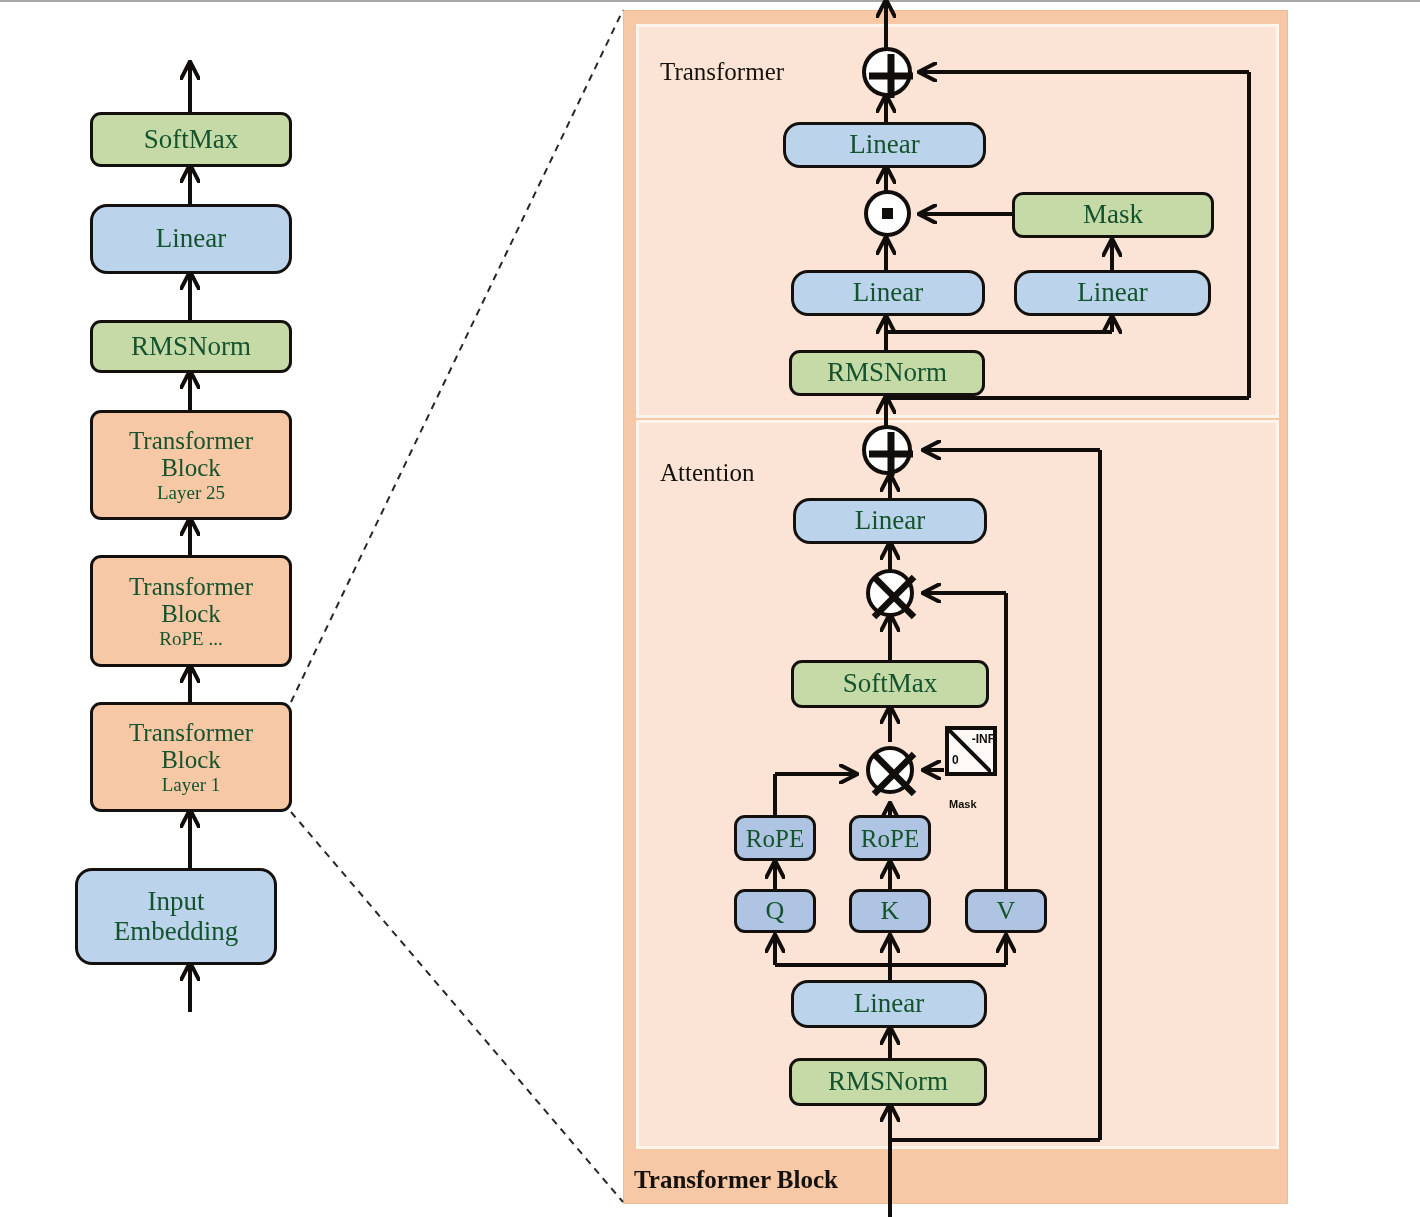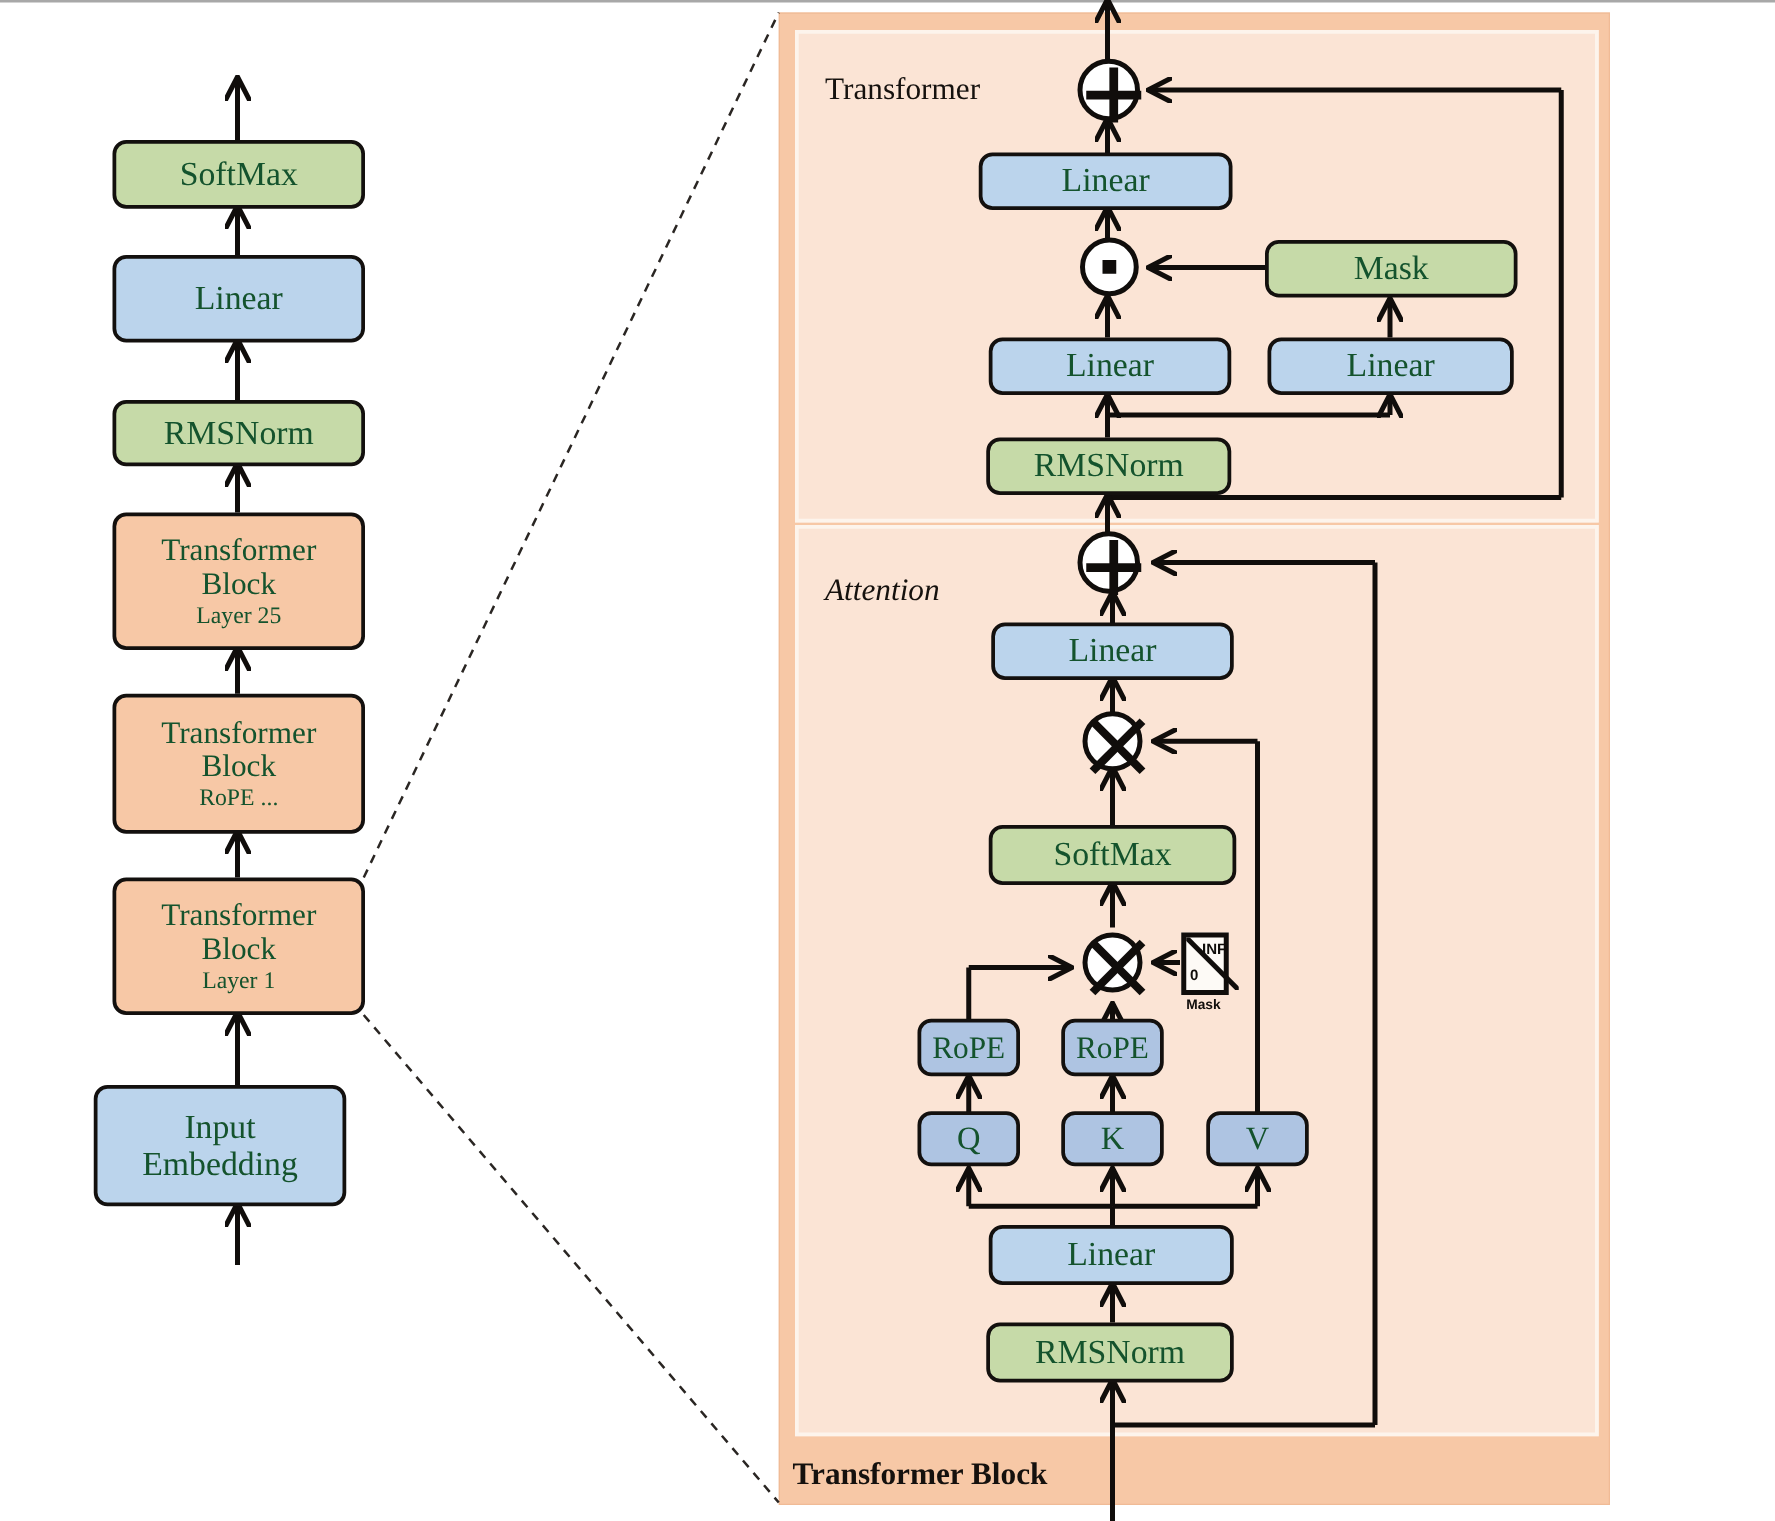--- a/index.html
+++ b/index.html
@@ -14,21 +14,21 @@
   .panel-inner{position:absolute;background:#fbe4d5;border:3px solid #fdf4ec;}
 
   .panel-label{position:absolute;font-size:25px;color:#15110e;white-space:nowrap;}
 
   
   .box{position:absolute;box-sizing:border-box;border:3px solid #13100e;
        border-radius:11px;display:flex;flex-direction:column;
        align-items:center;justify-content:center;color:#14532d;
        text-align:center;line-height:1.08;}
   .box.green{background:#c6daa8;}
-  .box.blue{background:#bbd4ec;}
+  .box.blue{background:#bbd4ec;border-radius:17px;}
   .box.qkv{background:#aec4e2;}
   .box .sub{font-size:19px;margin-top:2px;}
 
   
   .opnode{position:absolute;border:4px solid #100d0b;border-radius:50%;
           background:#ffffff;box-sizing:border-box;}
   .opnode svg{position:absolute;left:-8px;top:-8px;overflow:visible;}
   .dotsq{position:absolute;background:#100d0b;}
 
   
@@ -49,21 +49,21 @@
 <div id="frame">
 
   <div class="panel-outer" style="left:623px;top:8px;width:663px;height:1192px;"></div>
 
   <div class="panel-label" style="left:634px;top:1164px;font-weight:bold;">Transformer Block</div>
 
   <div class="panel-inner" style="left:636px;top:22px;width:637px;height:388px;"></div>
   <div class="panel-label" style="left:660px;top:56px;">Transformer</div>
 
   <div class="panel-inner" style="left:636px;top:418px;width:637px;height:723px;"></div>
-  <div class="panel-label" style="left:660px;top:457px;font-style:italic;">Attention</div>
+  <div class="panel-label" style="left:660px;top:457px;">Attention</div>
 
   <svg class="wires">
     <defs>
       <marker id="ah" viewBox="0 0 12 12" refX="9.5" refY="6" markerWidth="5.2" markerHeight="5.2" orient="auto-start-reverse">
         <path d="M0.5,0.6 L11,6 L0.5,11.4" fill="none" stroke="#100d0b" stroke-width="2.3" stroke-linecap="square" stroke-linejoin="miter"></path>
       </marker>
     </defs>
     <g fill="none" stroke="#100d0b" stroke-width="4">
 
       <path d="M886,70 L886,0" marker-end="url(#ah)"></path>
@@ -211,21 +211,21 @@
     </svg>
   </div>
 
   <div class="opnode" style="left:866px;top:744px;width:48px;height:48px;">
     <svg width="64" height="64" viewBox="0 0 64 64">
       <line x1="12" y1="12" x2="52" y2="52" stroke="#100d0b" stroke-width="6.5"></line>
       <line x1="52" y1="12" x2="12" y2="52" stroke="#100d0b" stroke-width="6.5"></line>
     </svg>
   </div>
 
-  <div id="mask-icon" style="left:945px;top:744px;width:38px;height:50px;">
+  <div id="mask-icon" style="left:945px;top:724px;width:52px;height:50px;">
     <svg class="diag" width="42" height="42" viewBox="0 0 42 42">
       <line x1="0" y1="0" x2="42" y2="42" stroke="#100d0b" stroke-width="4"></line>
     </svg>
     <span class="mask-txt" style="right:-2px;top:3px;font-size:12px;">-INF</span>
     <span class="mask-txt" style="left:3px;bottom:6px;font-size:12px;">0</span>
   </div>
   <div id="mask-caption" style="left:949px;top:796px;">Mask</div>
 
   <svg class="wires">
     <g fill="none" stroke="#100d0b" stroke-width="4">

